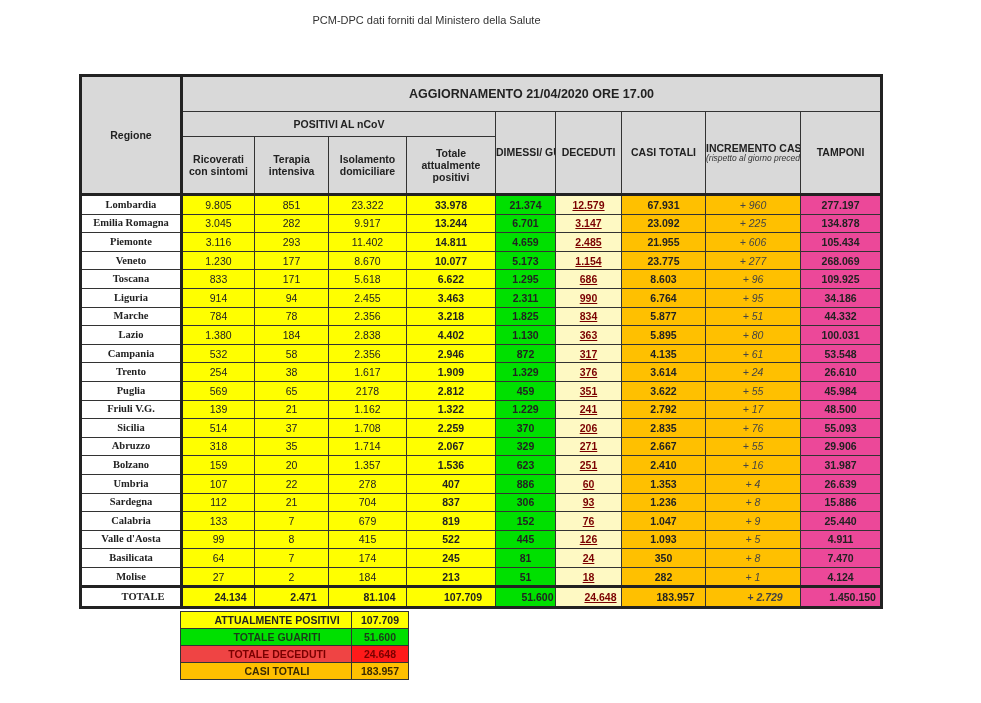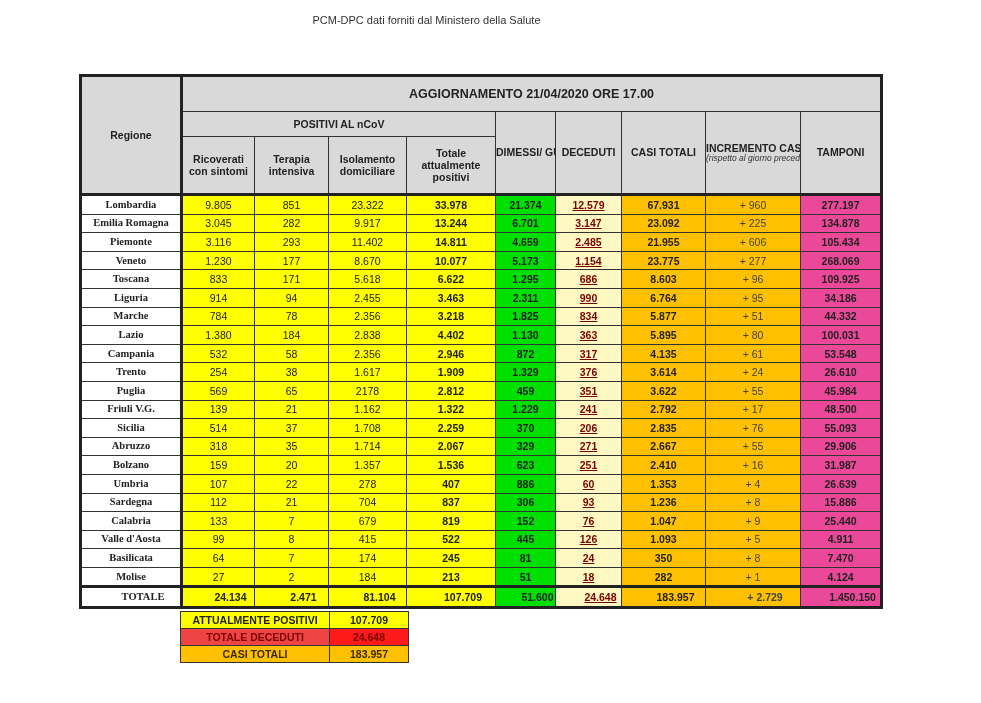--- a/index.html
+++ b/index.html
@@ -17,27 +17,27 @@
   .h-sub { height:56px; white-space:normal !important; }
   th.wrap { white-space:normal; }
   .c-yellow { background:#ffff00; }
   .c-green { background:#00e000; }
   .c-red { background:#fef9c3; color:#7a0000;text-decoration:underline; }
   .c-orange { background:#ffc000; }
   .c-grey { background:#ec4899; }
   .c-white { background:#ffffff;font-family:Liberation Serif, serif; }
   td.region { font-weight:bold; }
   td.bold { font-weight:bold; }
-  td.inc { color:#444;margin-top:34px; }
+  td.inc { font-style:italic; color:#444;margin-top:34px; }
   tr.data td { height:17.6px; }
   tr.total td { height:18px; font-weight:bold;padding-left:24px; }
   .inc-sub { font-weight:normal; font-style:italic; font-size:8.5px; color:#333; display:block; }
   table.summary { position:absolute; left:180px; top:611px; border-collapse:collapse; table-layout:fixed; width:229px; }
   table.summary td { border:1px solid #333; text-align:center; font-weight:bold; font-size:10.5px; height:16px; padding:0; }
-  table.summary td.lbl { width:148px; }
+  table.summary td.lbl { width:148px;padding-left:22px; }
 </style>
 </head>
 <body>
 
 <div class="page-title">PCM-DPC dati forniti dal Ministero della Salute</div>
 
 <table class="main">
   <colgroup>
     <col style="width:101px">
       <col style="width:73px">
@@ -341,20 +341,24 @@
     </tbody>
 </table>
 
 <table class="summary">
   <tbody id="summary-body">
       <tr>
         <td class="lbl" style="background: rgb(255, 255, 0); color: rgb(34, 34, 34);">ATTUALMENTE POSITIVI</td>
         <td style="background: rgb(255, 255, 0); color: rgb(34, 34, 34);">107.709</td>
       </tr>
       <tr>
+        <td class="lbl" style="background: rgb(0, 224, 0); color: rgb(26, 58, 26);">TOTALE GUARITI</td>
+        <td style="background: rgb(0, 224, 0); color: rgb(26, 58, 26);">51.600</td>
+      </tr>
+      <tr>
         <td class="lbl" style="background: #ef4444; color: rgb(122, 0, 0);">TOTALE DECEDUTI</td>
         <td style="background: rgb(255, 26, 26); color: rgb(122, 0, 0);">24.648</td>
       </tr>
       <tr>
         <td class="lbl" style="background: rgb(255, 192, 0); color: rgb(58, 42, 0);">CASI TOTALI</td>
         <td style="background: rgb(255, 192, 0); color: rgb(58, 42, 0);">183.957</td>
       </tr>
     </tbody>
 </table>
 

